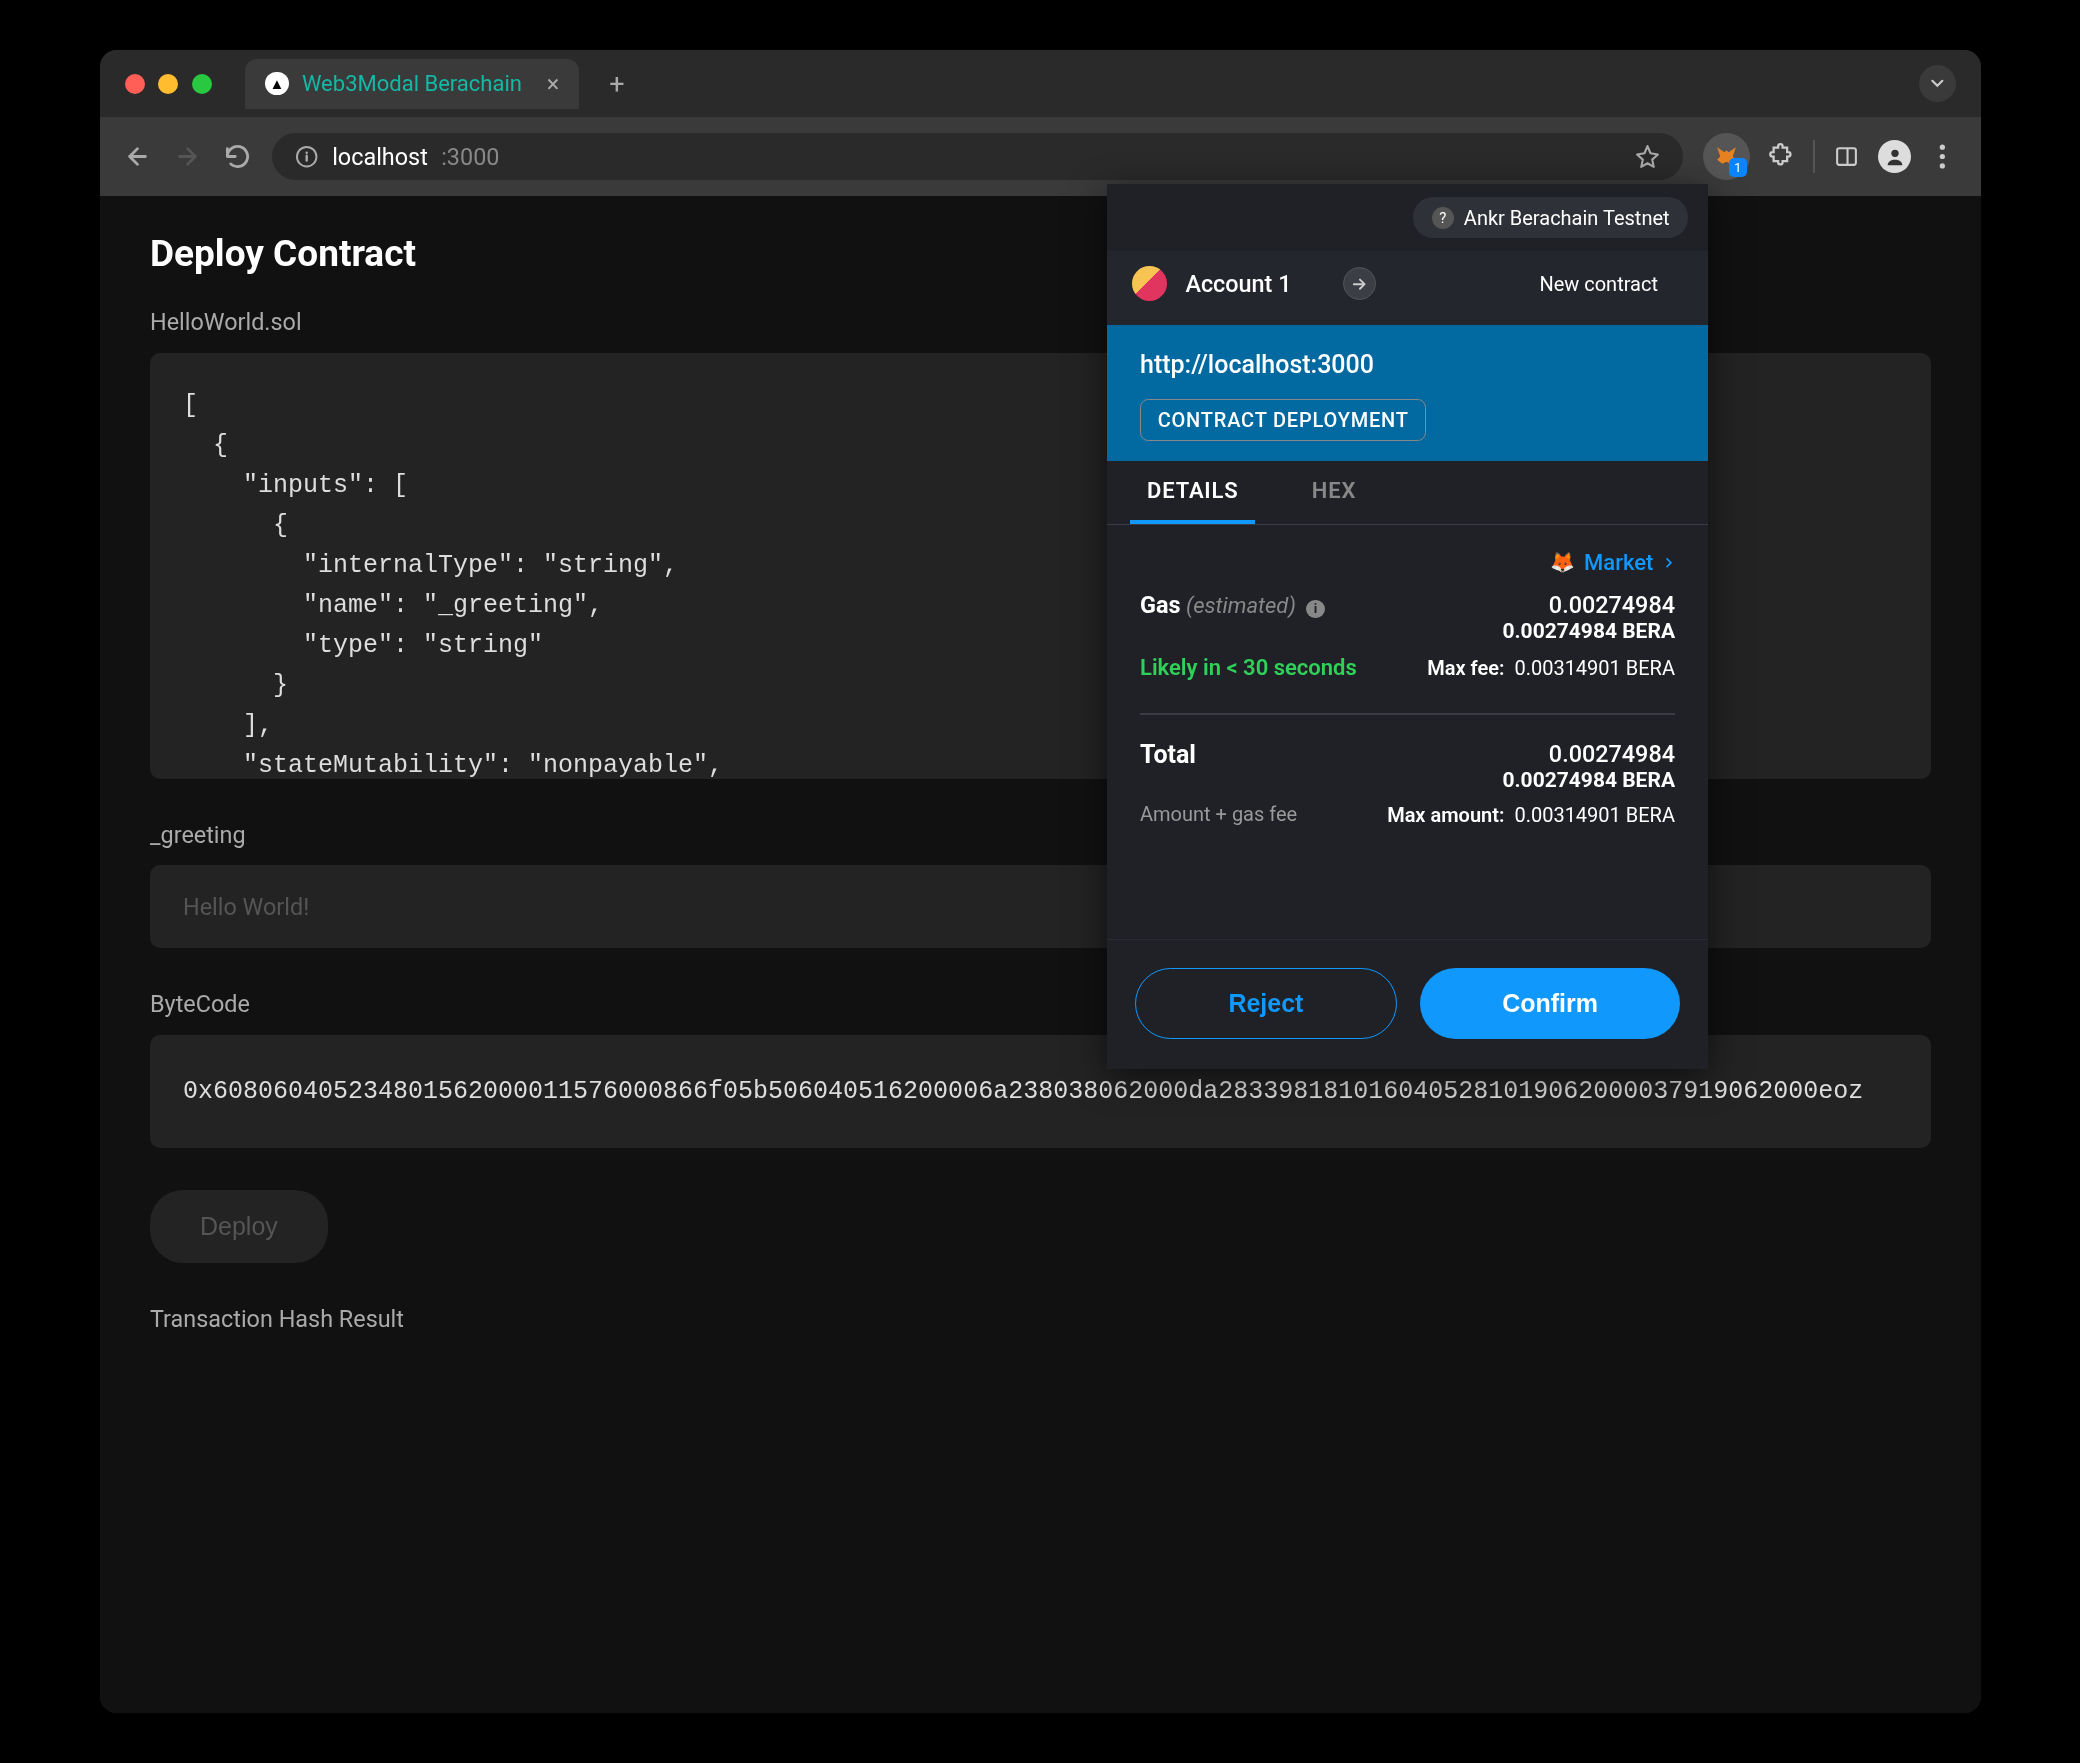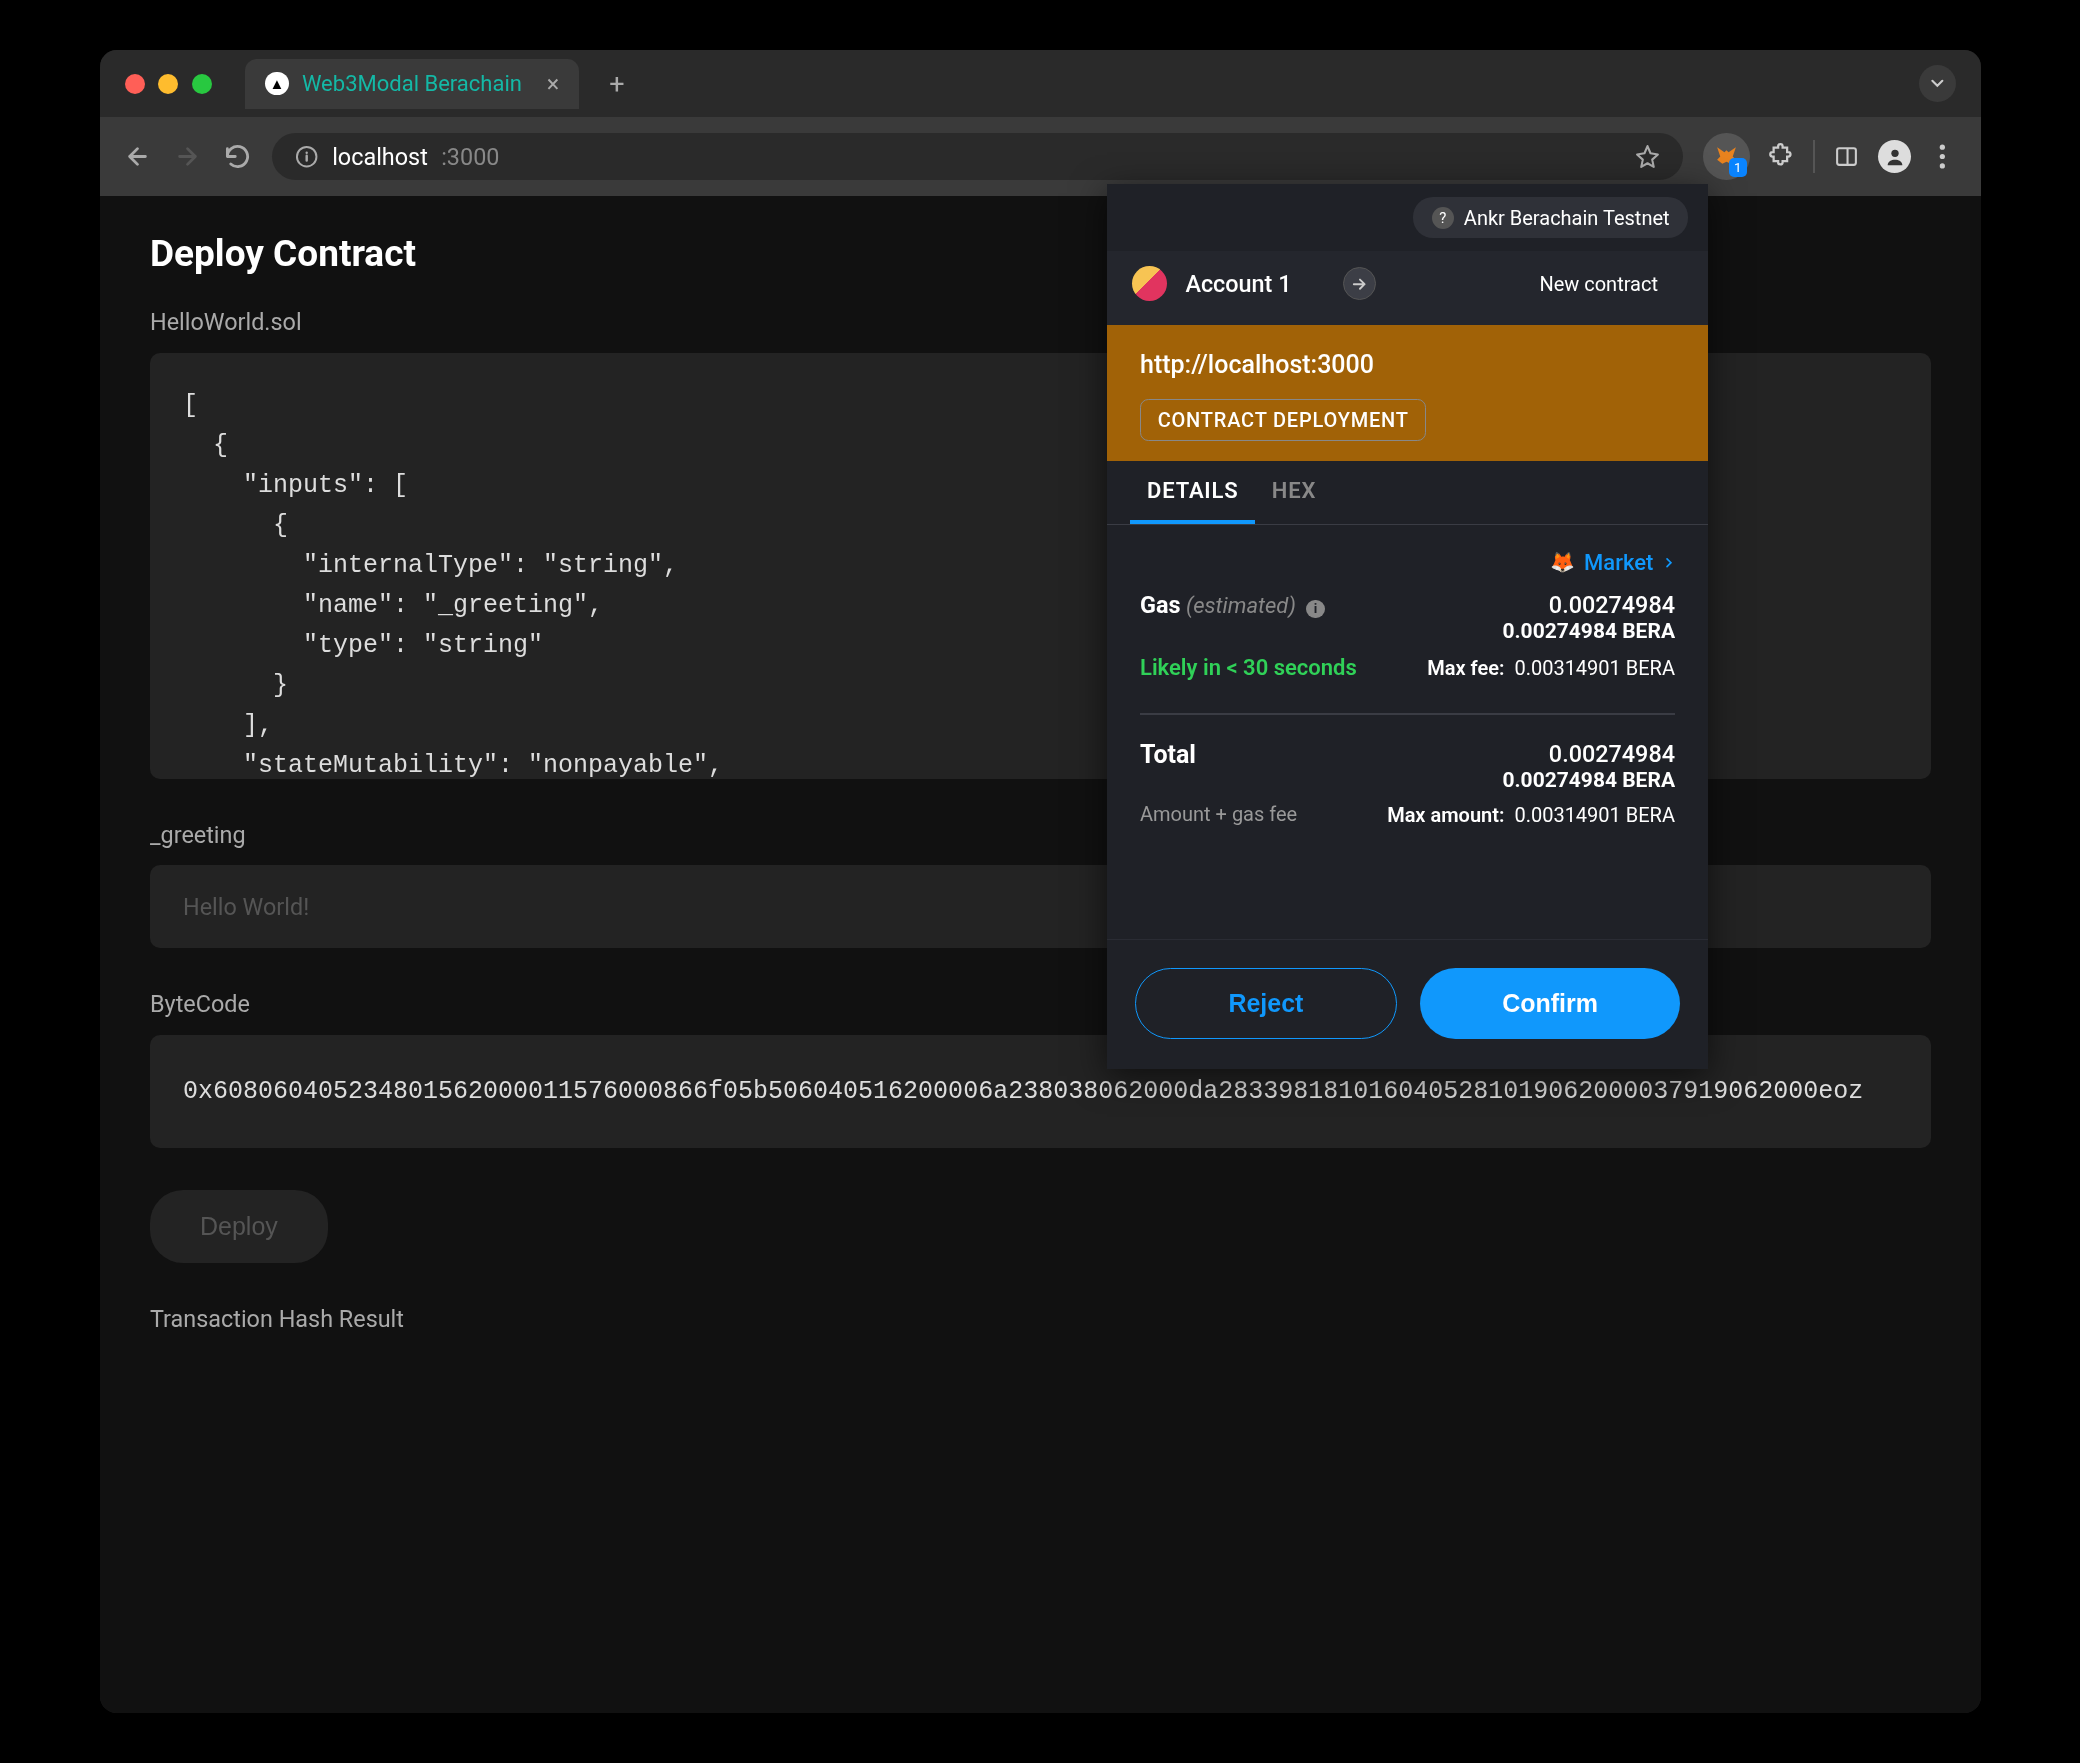--- a/index.html
+++ b/index.html
@@ -185,30 +185,30 @@
       width: 35px; height: 35px; border-radius: 50%;
       background: linear-gradient(135deg, #f7c453 0%, #f7c453 45%, #e1345f 45%, #e1345f 100%);
     }
     .account-name { font-size: 23.4px; font-weight: 500; }
     .account-arrow {
       width: 33px; height: 33px; border-radius: 50%; background: #3c3e46; border:1.7px solid #555;
       display:flex;align-items:center;justify-content:center; margin-left: 33px; margin-right:auto;
     }
     .account-target { font-size: 20px; margin-left: auto; margin-right: 25px;}
     .popup-origin {
-      padding: 25px 33px 20px; background: #a16207;
+      padding: 25px 33px 20px; background: #0369a1;
     }
     .origin-url { font-size: 25px; font-weight: 500; margin-bottom: 20px; }
     .deploy-badge {
       border: 1.7px solid #888; border-radius: 8.3px;
       padding: 8.3px 16.7px; font-size: 20px; font-weight: 500;
       display: inline-block; letter-spacing: 0.8px;
     }
     .popup-tabs {
-      display: flex; border-bottom: 1.7px solid #3a3c44; padding: 0 23.4px;
+      display: flex; border-bottom: 1.7px solid #3a3c44; padding: 0 23.4px; gap: 40px;
     }
     .popup-tab {
       padding: 16.7px 16.7px; font-size: 22px; font-weight: 600;
       color: #888; letter-spacing: 0.8px;
       border-bottom: 4.2px solid transparent;
     }
     .popup-tab.active { color: #fff; border-bottom-color: #1098fc; }
     .popup-body { padding: 25px 33px 8.3px; }
     .market-row { display: flex; justify-content: flex-end; align-items:center; gap:8.3px; margin-bottom: 16.7px; }
     .market-link { color: #1098fc; font-weight:500;}

